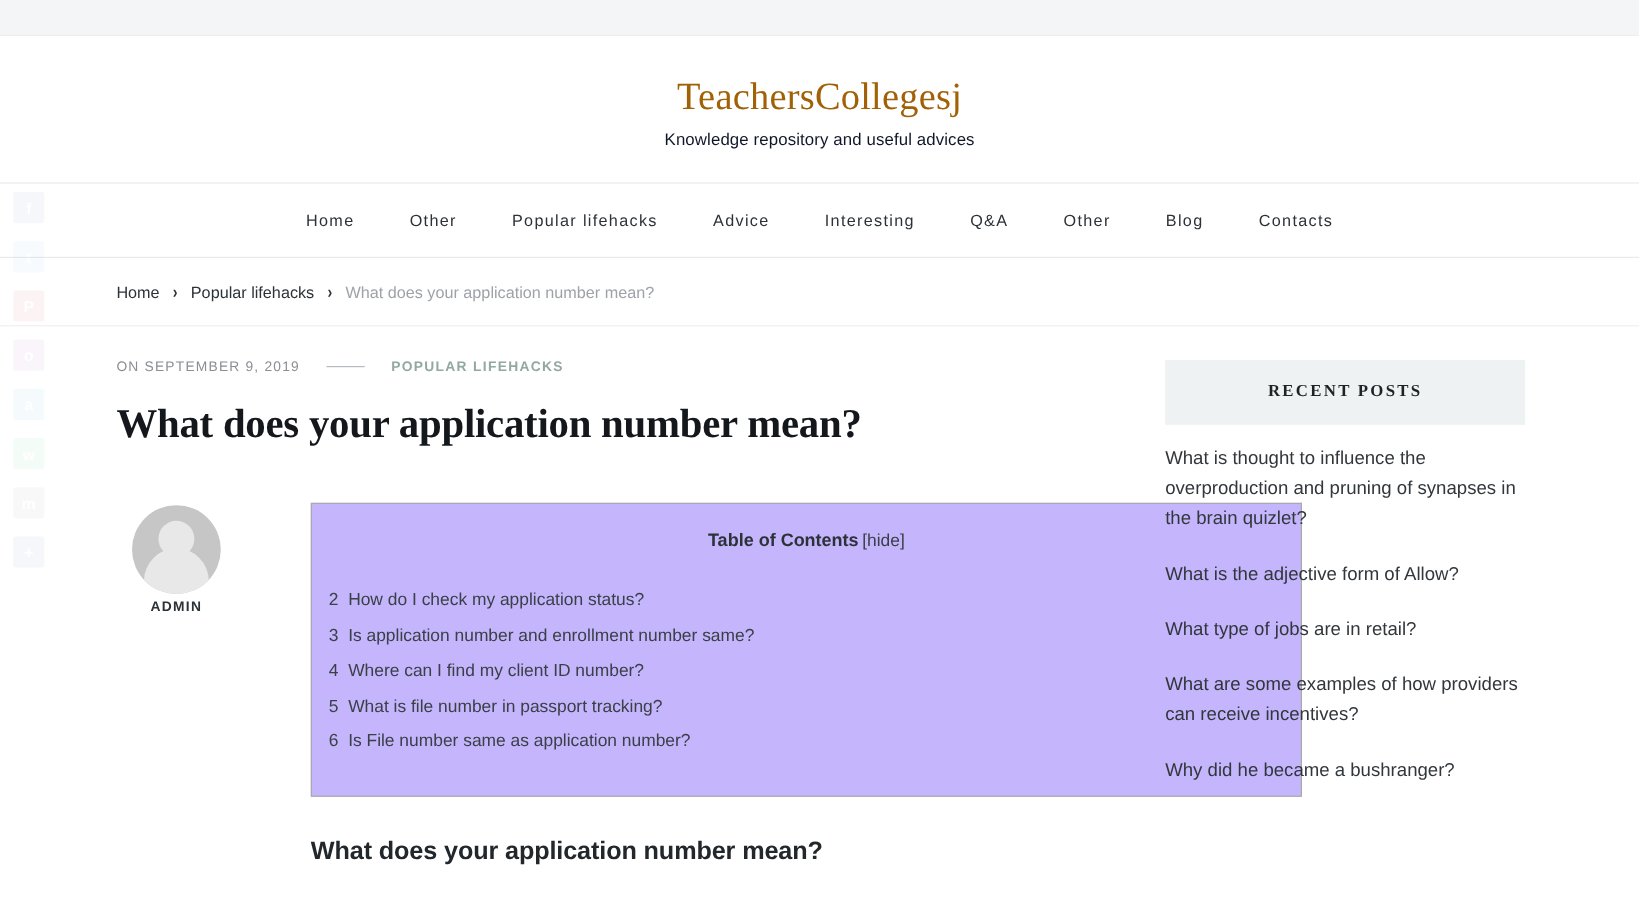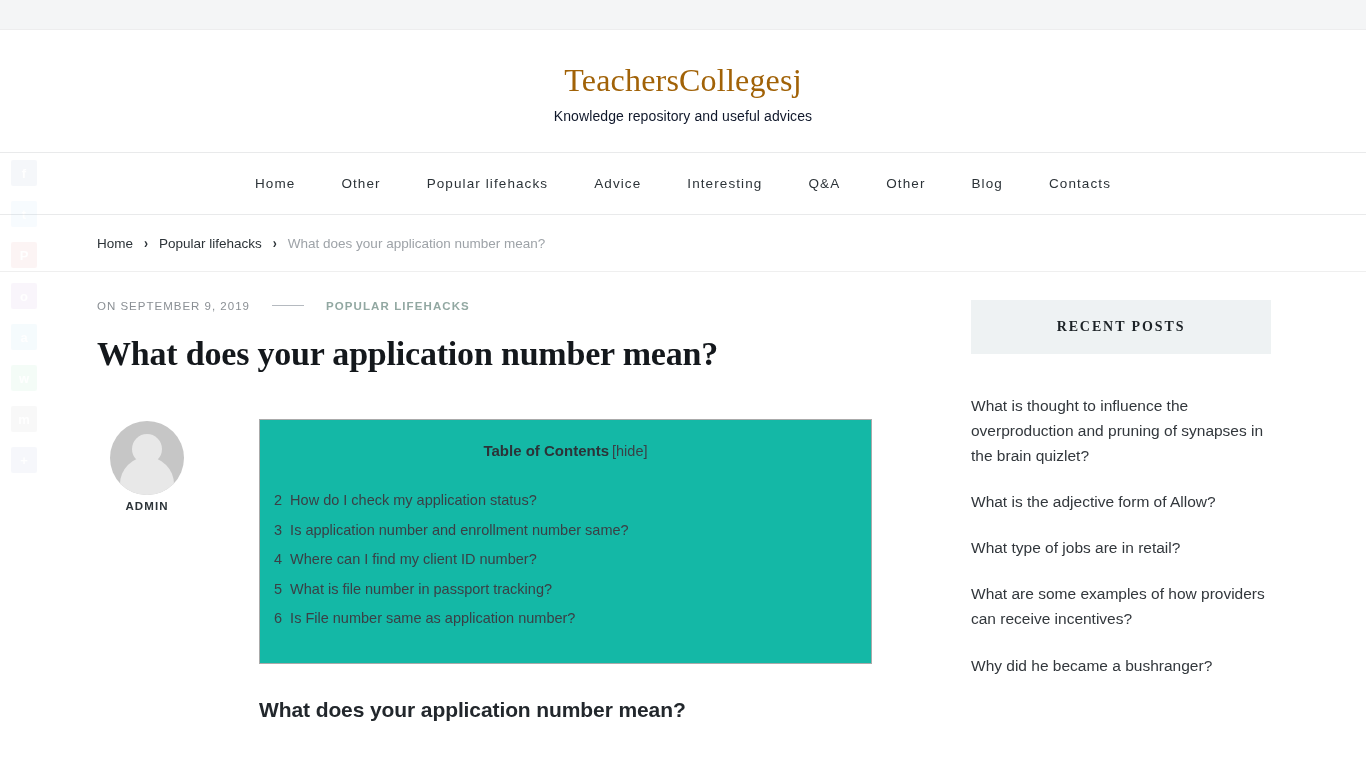--- a/index.html
+++ b/index.html
@@ -165,23 +165,23 @@
     letter-spacing:1.1px;
     color:#2c3338;
     font-weight:700;
   }
 
   
   .article-col { flex:1; padding-left:62px; }
 
   .toc {
     border:1px solid #aaaaaa;
-    background:#14b8a6;
+    background:#c4b5fd;
     padding:20px 14px 26px;
-    width:613px;
+    width:826px;
   }
   .toc-title {
     text-align:center;
     font-size:15px;
     color:#2c3338;
     margin-bottom:26px;
   }
   .toc-title b { font-weight:700; }
   .toc-toggle {
     font-size:12.5px;
@@ -216,21 +216,21 @@
     padding:19px 10px;
   }
   .widget-head h3 {
     font-family:"Liberation Serif", serif;
     font-size:14px;
     font-weight:700;
     letter-spacing:1.9px;
     color:#1d2327;
     text-align:center;
   }
-  .recent-list { list-style:none; padding-top:39px; }
+  .recent-list { list-style:none; padding-top:16px; }
   .recent-list li { margin-bottom:21px; }
   .recent-list a {
     color:#32373c;
     text-decoration:none;
     font-size:15.5px;
     line-height:1.62;
     display:block;
   }
 
   

